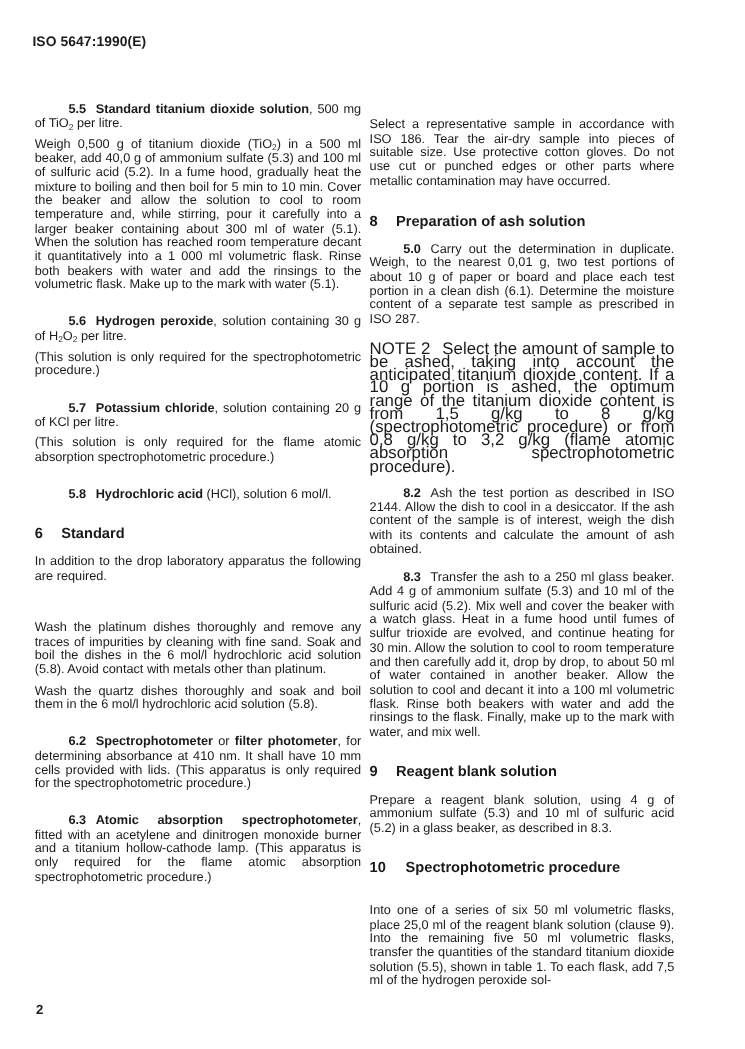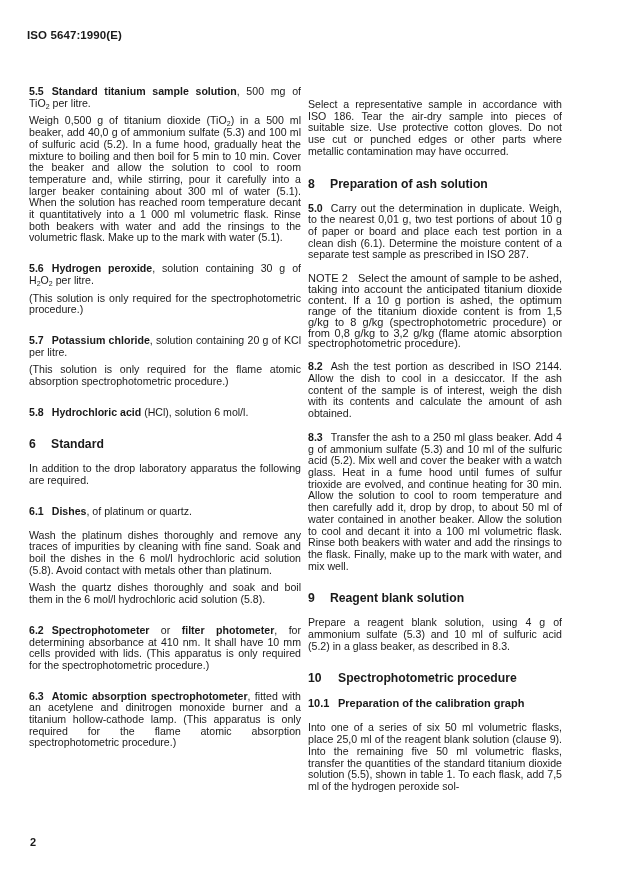--- a/index.html
+++ b/index.html
@@ -10,22 +10,22 @@
   .header {
     position: absolute; left: 27px; top: 29px;
     font-weight: bold; font-size: 11.5px; letter-spacing: 0.1px; text-align: right;
   }
   .col { position: absolute; width: 272px; }
   .col.left { left: 29px; top: 86px; }
   .col.right { left: 308px; top: 87px; width: 254px; }
   p {
     margin: 0; font-size: 10.6px; line-height: 11.7px; text-align: justify;
   }
-  .note { font-size: 11px; line-height: 10.9px; }
-  .num { font-weight: bold; margin-right: 8px; }
+  .note { font-size: 14px; line-height: 10.9px; }
+  .num { font-weight: bold; margin-right: 8px; margin-left: 28px; }
   .term { font-weight: bold; }
   h2 {
     margin: 0; font-size: 12.2px; font-weight: bold; line-height: 14px;
   }
   h2 .hnum { display: inline-block; width: 22px; }
   h3 {
     margin: 0; font-size: 11px; font-weight: bold; line-height: 13px;
   }
   h3 .hnum { display: inline-block; width: 30px; }
   .page-num {
@@ -37,21 +37,21 @@
   .gap-m { height: 12px; }
   .gap-l { height: 19px; }
 </style>
 </head>
 <body>
 
 <div class="header">ISO 5647:1990(E)</div>
 
 <div class="col left">
 
-  <p><span class="num">5.5</span><span class="term">Standard titanium sample solution</span><span>, 500 mg of TiO</span><sub>2</sub><span> per litre.</span></p>
+  <p><span class="num">5.5</span><span class="term">Standard titanium dioxide solution</span><span>, 500 mg of TiO</span><sub>2</sub><span> per litre.</span></p>
   <div class="gap-s"></div>
   <p><span>Weigh 0,500 g of titanium dioxide (TiO</span><sub>2</sub><span>) in a 500 ml beaker, add 40,0 g of ammonium sulfate (5.3) and 100 ml of sulfuric acid (5.2). In a fume hood, gradually heat the mixture to boiling and then boil for 5 min to 10 min. Cover the beaker and allow the solution to cool to room temperature and, while stirring, pour it carefully into a larger beaker containing about 300 ml of water (5.1). When the solution has reached room temperature decant it quantitatively into a 1 000 ml volumetric flask. Rinse both beakers with water and add the rinsings to the volumetric flask. Make up to the mark with water (5.1).</span></p>
   <div class="gap-l"></div>
 
   <p><span class="num">5.6</span><span class="term">Hydrogen peroxide</span><span>, solution containing 30 g of H</span><sub>2</sub><span>O</span><sub>2</sub><span> per litre.</span></p>
   <div class="gap-s"></div>
   <p>(This solution is only required for the spectrophotometric procedure.)</p>
   <div class="gap-l"></div>
 
   <p><span class="num">5.7</span><span class="term">Potassium chloride</span><span>, solution containing 20 g of KCl per litre.</span></p>
@@ -60,21 +60,20 @@
   <div class="gap-l"></div>
 
   <p><span class="num">5.8</span><span class="term">Hydrochloric acid</span><span> (HCl), solution 6 mol/l.</span></p>
   <div class="gap-l"></div>
 
   <h2><span class="hnum">6</span><span>Standard</span></h2>
   <div class="gap-m"></div>
   <p>In addition to the drop laboratory apparatus the following are required.</p>
   <div class="gap-l"></div>
 
-  <p><span class="num">6.1</span><span class="term">Dishes</span><span>, of platinum or quartz.</span></p>
   <div class="gap-m"></div>
   <p>Wash the platinum dishes thoroughly and remove any traces of impurities by cleaning with fine sand. Soak and boil the dishes in the 6 mol/l hydrochloric acid solution (5.8). Avoid contact with metals other than platinum.</p>
   <div class="gap-s"></div>
   <p>Wash the quartz dishes thoroughly and soak and boil them in the 6 mol/l hydrochloric acid solution (5.8).</p>
   <div class="gap-l"></div>
 
   <p><span class="num">6.2</span><span class="term">Spectrophotometer</span><span> or </span><span class="term">filter photometer</span><span>, for determining absorbance at 410 nm. It shall have 10 mm cells provided with lids. (This apparatus is only required for the spectrophotometric procedure.)</span></p>
   <div class="gap-l"></div>
 
   <p><span class="num">6.3</span><span class="term">Atomic absorption spectrophotometer</span><span>, fitted with an acetylene and dinitrogen monoxide burner and a titanium hollow-cathode lamp. (This apparatus is only required for the flame atomic absorption spectrophotometric procedure.)</span></p>
@@ -98,18 +97,17 @@
   <p><span class="num">8.3</span><span>Transfer the ash to a 250 ml glass beaker. Add 4 g of ammonium sulfate (5.3) and 10 ml of the sulfuric acid (5.2). Mix well and cover the beaker with a watch glass. Heat in a fume hood until fumes of sulfur trioxide are evolved, and continue heating for 30 min. Allow the solution to cool to room temperature and then carefully add it, drop by drop, to about 50 ml of water contained in another beaker. Allow the solution to cool and decant it into a 100 ml volumetric flask. Rinse both beakers with water and add the rinsings to the flask. Finally, make up to the mark with water, and mix well.</span></p>
   <div class="gap-l"></div>
 
   <h2><span class="hnum">9</span><span>Reagent blank solution</span></h2>
   <div class="gap-m"></div>
   <p>Prepare a reagent blank solution, using 4 g of ammonium sulfate (5.3) and 10 ml of sulfuric acid (5.2) in a glass beaker, as described in 8.3.</p>
   <div class="gap-l"></div>
 
   <h2><span class="hnum" style="width:30px;">10</span><span>Spectrophotometric procedure</span></h2>
   <div class="gap-m"></div>
-  <h3><span class="hnum">10.1</span><span>Preparation of the calibration graph</span></h3>
   <div class="gap-m"></div>
   <p>Into one of a series of six 50 ml volumetric flasks, place 25,0 ml of the reagent blank solution (clause 9). Into the remaining five 50 ml volumetric flasks, transfer the quantities of the standard titanium dioxide solution (5.5), shown in table 1. To each flask, add 7,5 ml of the hydrogen peroxide sol-</p>
 </div>
 
 <div class="page-num">2</div>
 
 </body></html>

